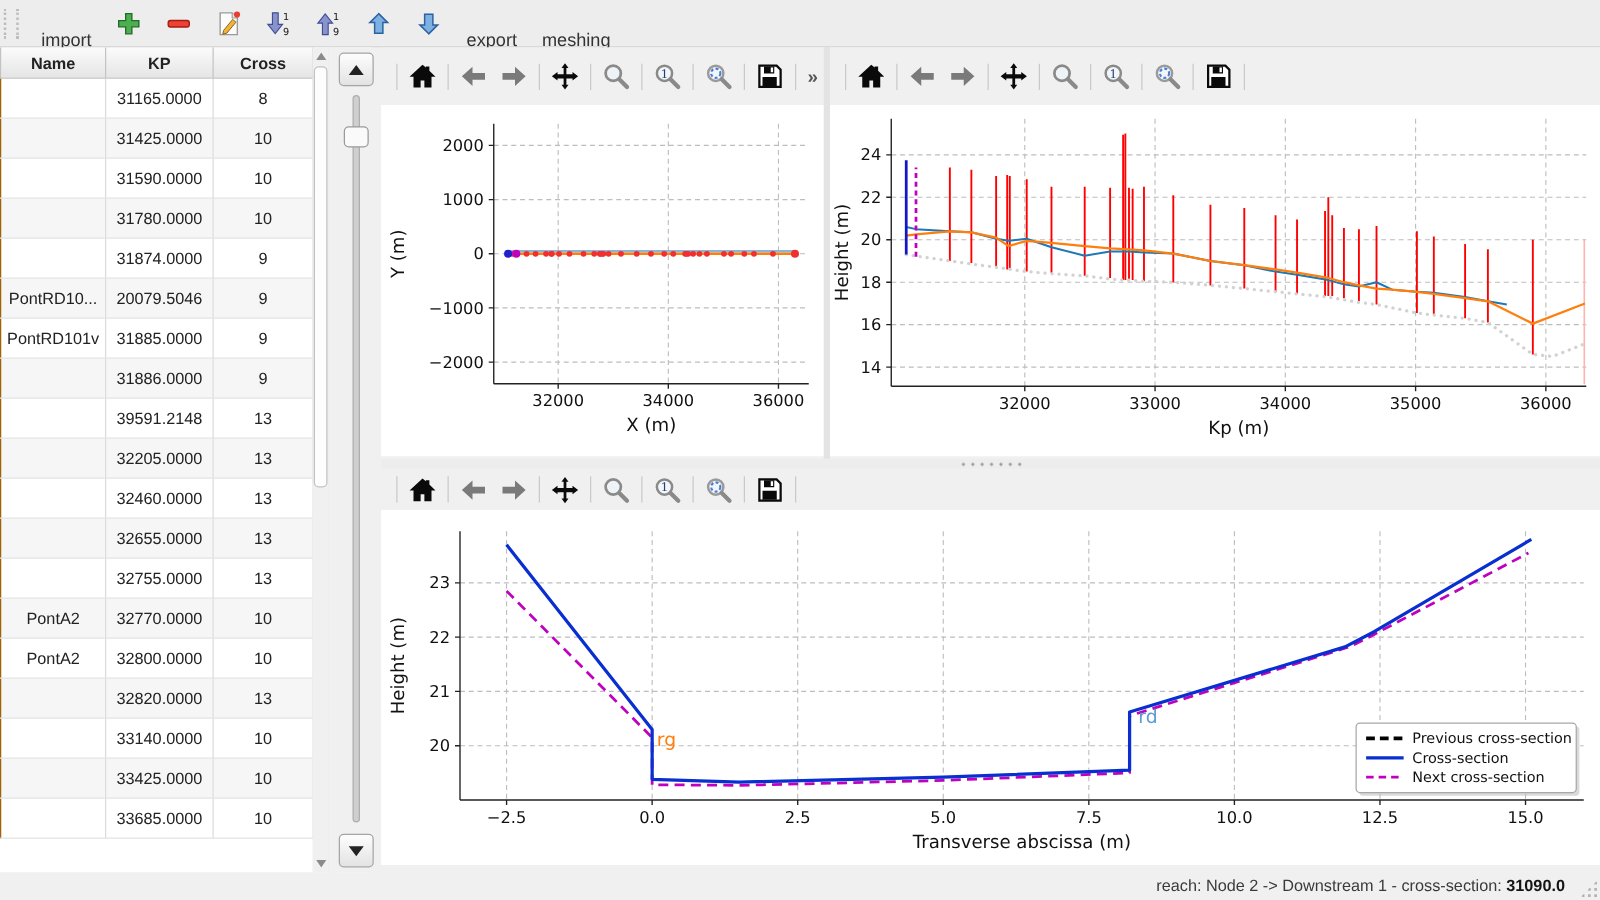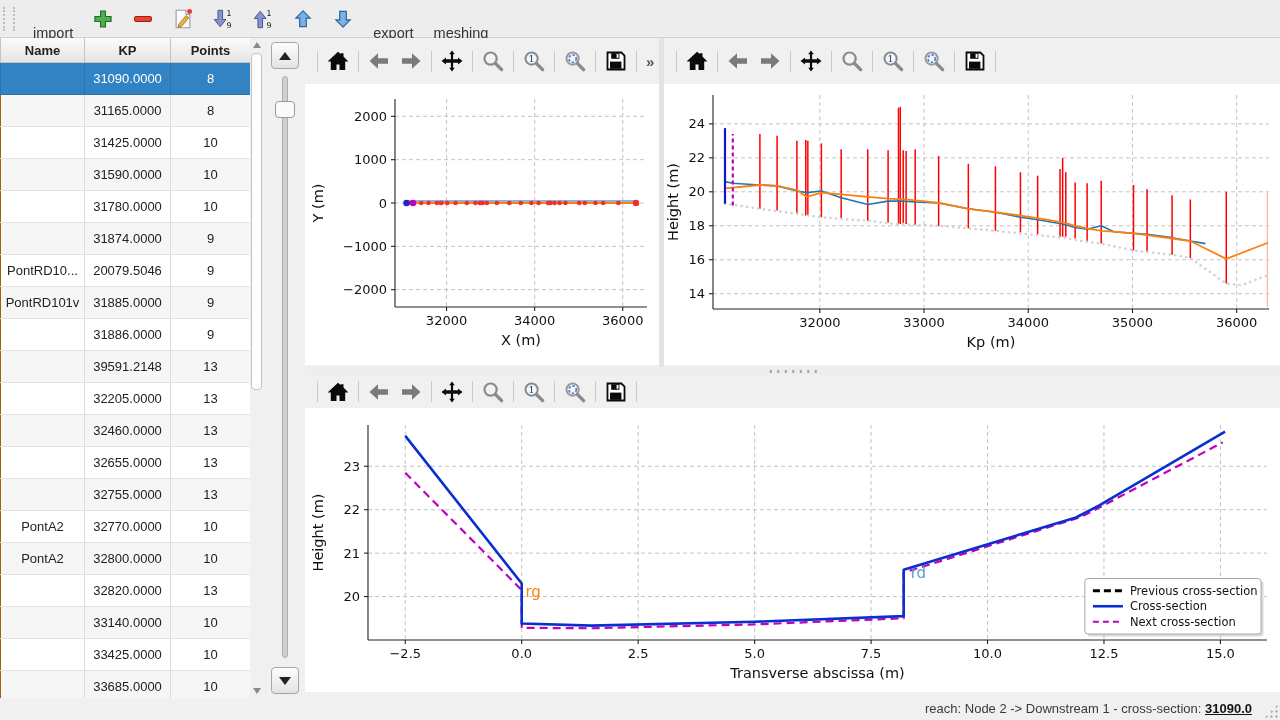--- a/index.html
+++ b/index.html
@@ -66,21 +66,21 @@
   .bottom-panel .mpl-toolbar{height:33px;}
   .mpl-btn{width:32px;height:30px;border:none;background:transparent;padding:3px;
     display:flex;align-items:center;justify-content:center;}
   .mpl-sep{width:1px;height:21px;background:#c9c9c9;margin:0 4px;}
   .mpl-overflow{color:#555;font-size:15px;font-weight:bold;margin-left:5px;}
   svg.chart{display:block;background:#fff;}
 
   
   .status-bar{position:absolute;left:0;bottom:0;width:1280px;height:22px;background:#f0f0f0;
     font-size:13px;color:#3a3a3a;text-align:right;line-height:21px;padding-right:28px;box-sizing:border-box;}
-  .status-bar b{color:#141414;text-decoration:underline;}
+  .status-bar b{color:#141414;}
   .resize-grip{position:absolute;right:2px;bottom:2px;width:14px;height:14px;
     background-image:radial-gradient(circle,#b3b3b3 1px,transparent 1.2px);background-size:5px 5px;
     clip-path:polygon(100% 0,100% 100%,0 100%);}
 </style>
 </head>
 <body>
 
 <svg width="0" height="0" style="position:absolute" aria-hidden="true">
   <defs>
     <symbol id="sym-home" viewBox="0 0 24 24">
@@ -194,29 +194,24 @@
     <table class="xs">
       <colgroup>
           <col class="col-name">
           <col class="col-kp">
           <col class="col-points">
         </colgroup>
       <thead>
         <tr>
           <th>Name</th>
           <th>KP</th>
-          <th>Points</th>
+          <th>Cross</th>
         </tr>
       </thead>
       <tbody id="xs-tbody">
-          <tr class="selected">
-            <td></td>
-            <td>31090.0000</td>
-            <td>8</td>
-          </tr>
           <tr>
             <td></td>
             <td>31165.0000</td>
             <td>8</td>
           </tr>
           <tr>
             <td></td>
             <td>31425.0000</td>
             <td>10</td>
           </tr>

